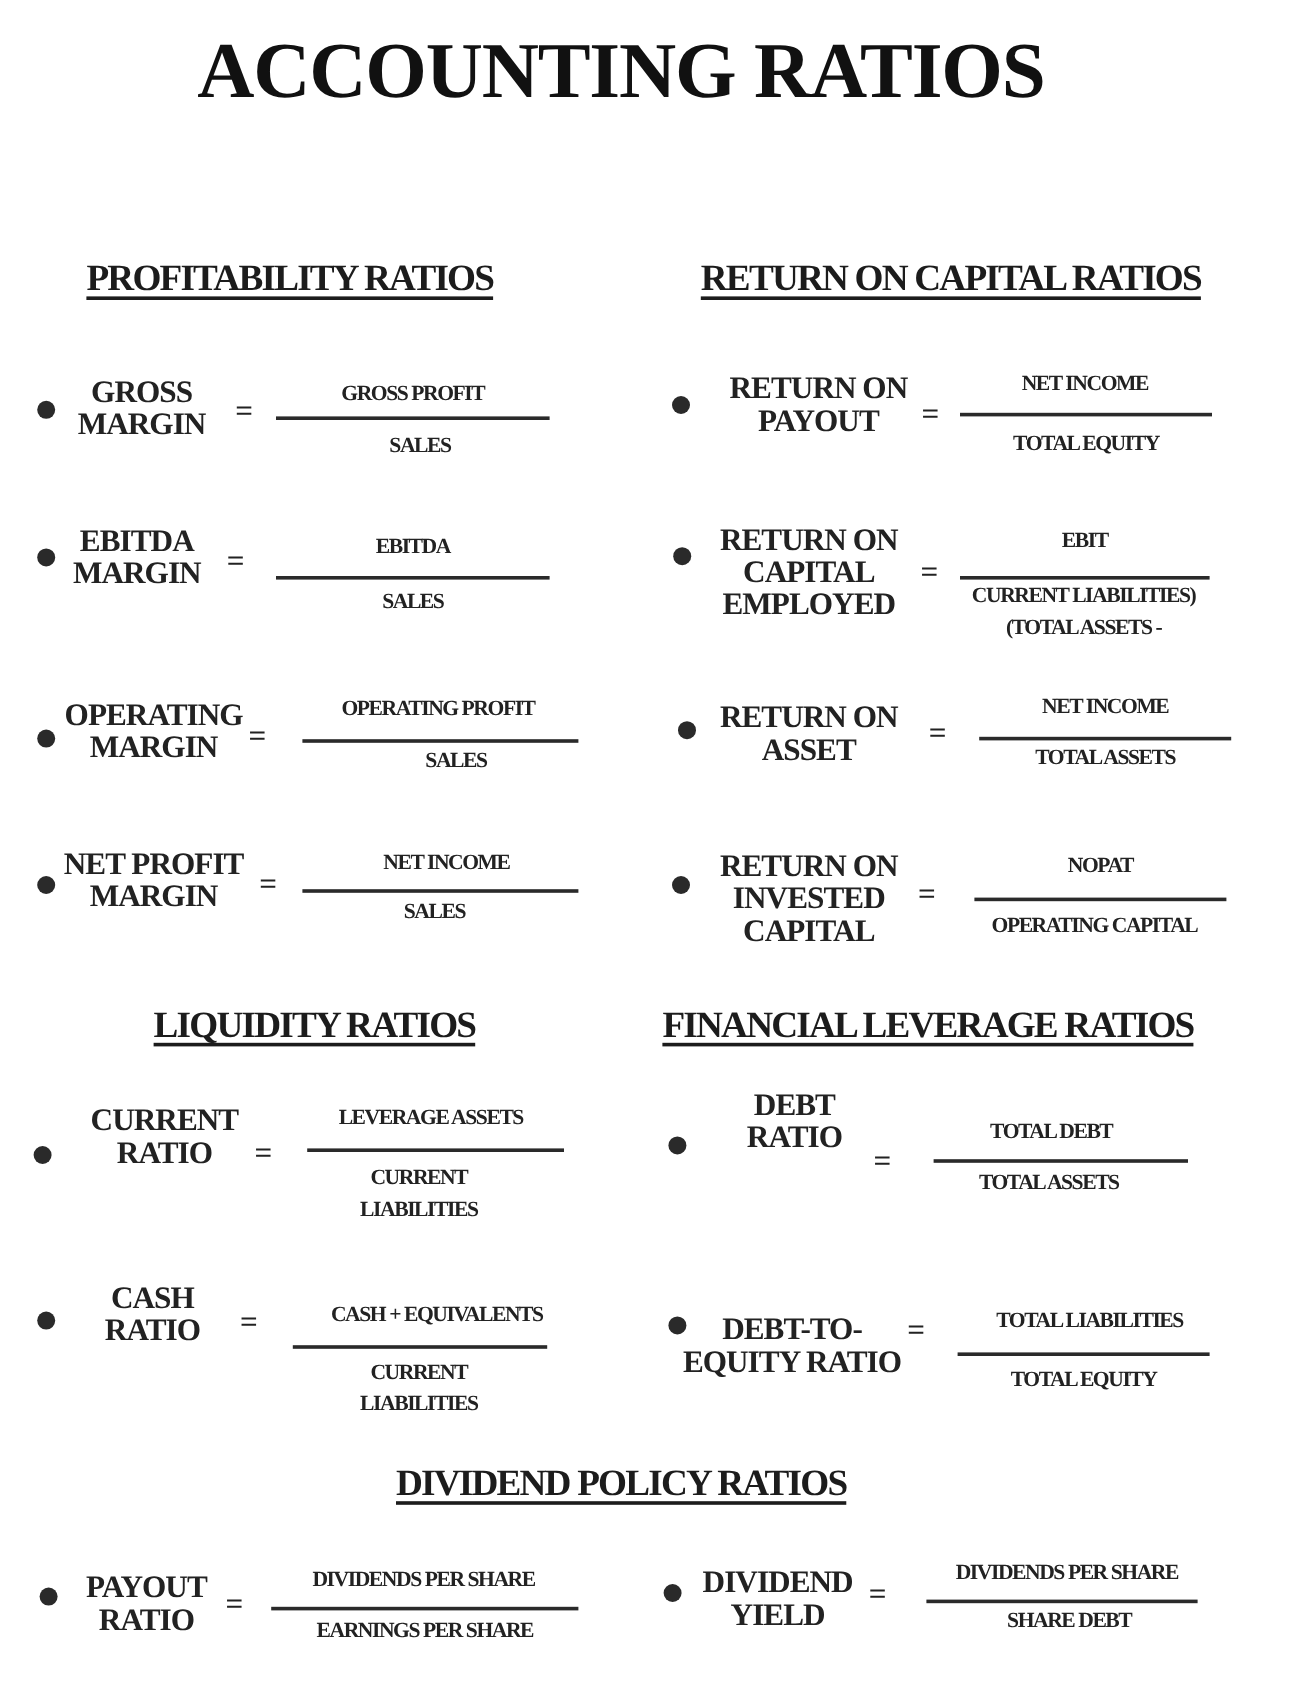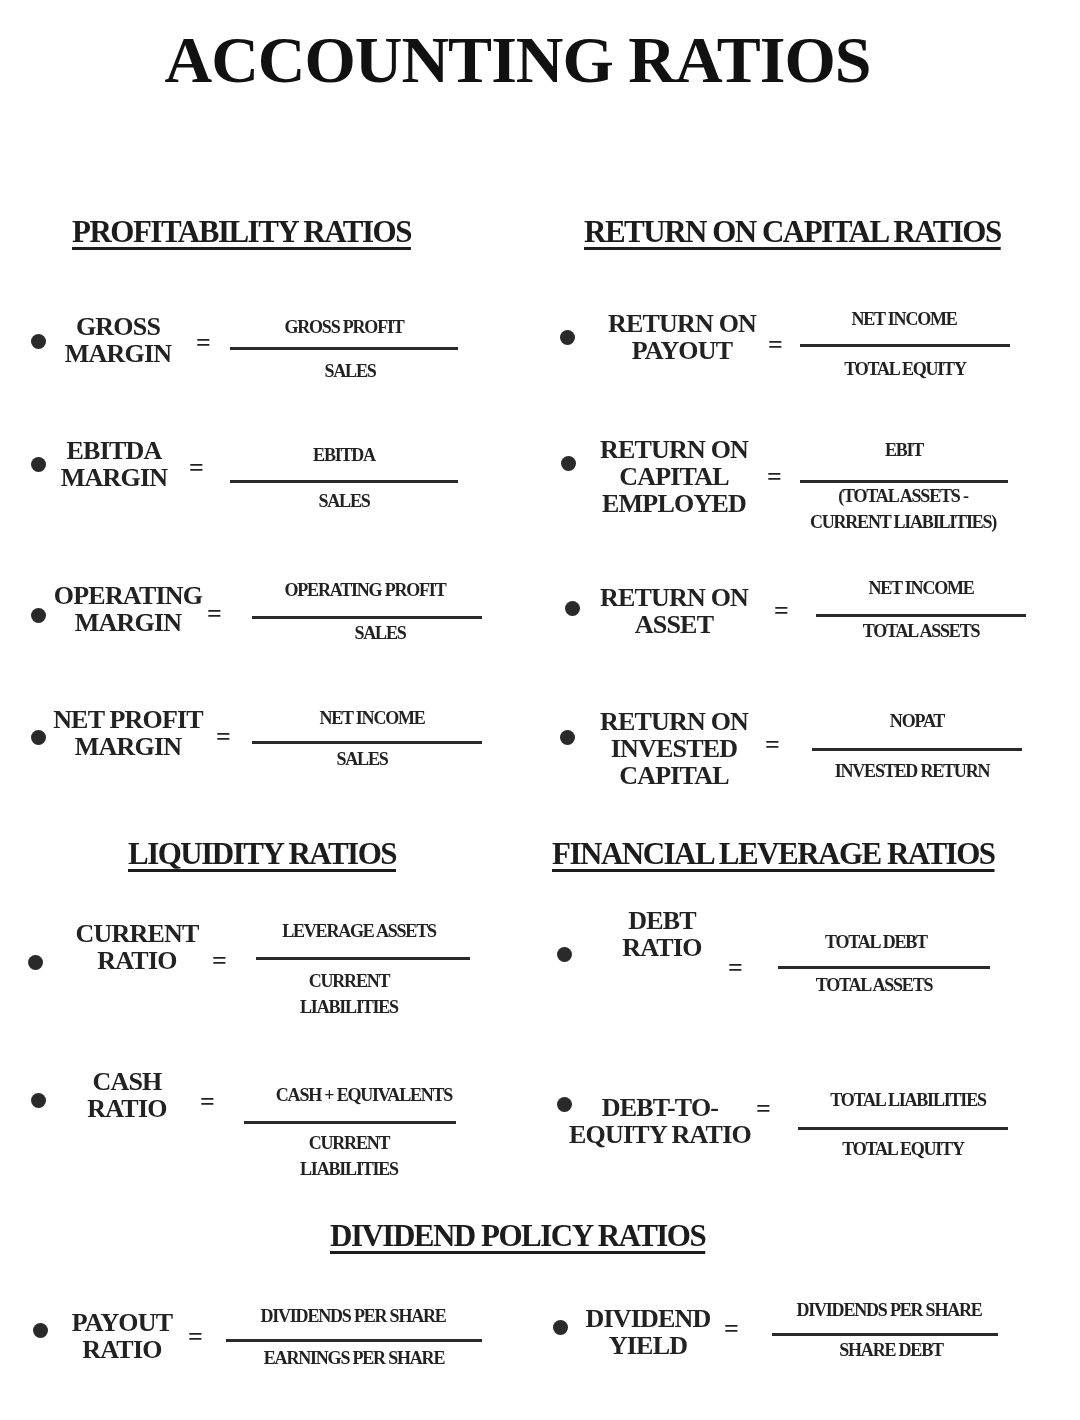--- a/index.html
+++ b/index.html
@@ -111,22 +111,22 @@
   <div class="bullet" style="left:561px; top:456px;"></div>
   <div class="term" style="left:590px; width:168px; top:436px;">
     <div>RETURN ON</div>
     <div>CAPITAL</div>
     <div>EMPLOYED</div>
   </div>
   <div class="equals" style="left:767px; top:462px;">=</div>
   <div class="numerator" style="left:800px; width:208px; top:437px;">EBIT</div>
   <div class="frac-line" style="left:800px; width:208px; top:480px;"></div>
   <div class="denominator" style="left:772px; width:262px; top:483px;">
+    <div>CURRENT LIABILITIES)</div>
     <div>(TOTAL ASSETS -</div>
-    <div>CURRENT LIABILITIES)</div>
   </div>
 </div>
 
 <div>
   <div class="bullet" style="left:565px; top:601px;"></div>
   <div class="term" style="left:590px; width:168px; top:584px;">
     <div>RETURN ON</div>
     <div>ASSET</div>
   </div>
   <div class="equals" style="left:774px; top:596px;">=</div>
@@ -138,21 +138,21 @@
 <div>
   <div class="bullet" style="left:560px; top:730px;"></div>
   <div class="term" style="left:590px; width:168px; top:708px;">
     <div>RETURN ON</div>
     <div>INVESTED</div>
     <div>CAPITAL</div>
   </div>
   <div class="equals" style="left:765px; top:730px;">=</div>
   <div class="numerator" style="left:812px; width:210px; top:708px;">NOPAT</div>
   <div class="frac-line" style="left:812px; width:210px; top:748px;"></div>
-  <div class="denominator" style="left:798px; width:228px; top:758px;">INVESTED RETURN</div>
+  <div class="denominator" style="left:798px; width:228px; top:758px;">OPERATING CAPITAL</div>
 </div>
 
 <div class="section-heading" style="left:128px; top:836px;">LIQUIDITY RATIOS</div>
 
 <div>
   <div class="bullet" style="left:28px; top:955px;"></div>
   <div class="term" style="left:72px; width:130px; top:920px;">
     <div>CURRENT</div>
     <div>RATIO</div>
   </div>

